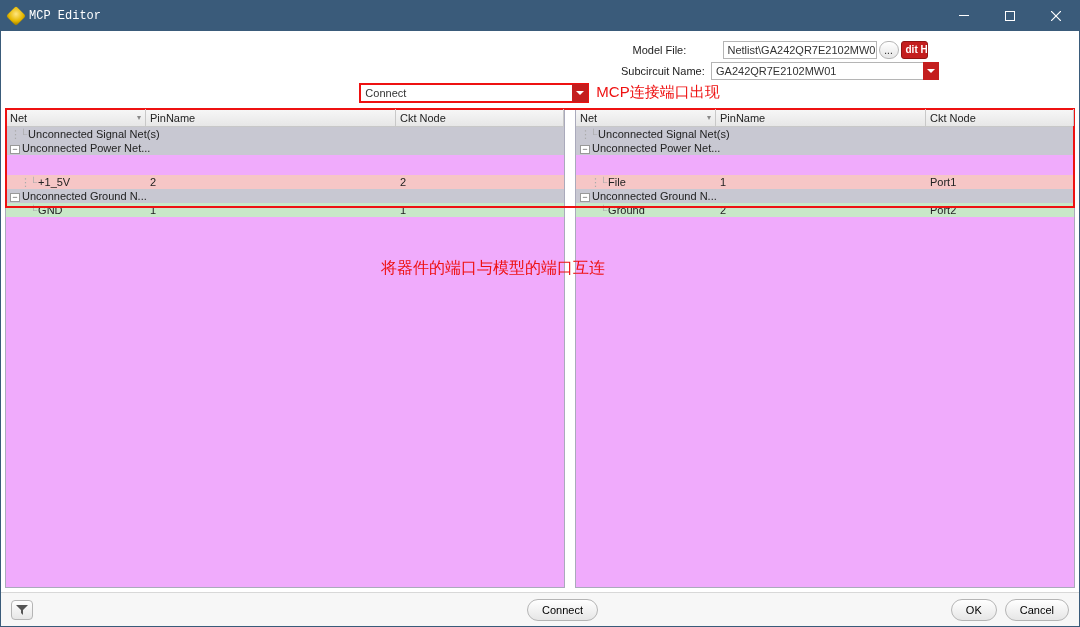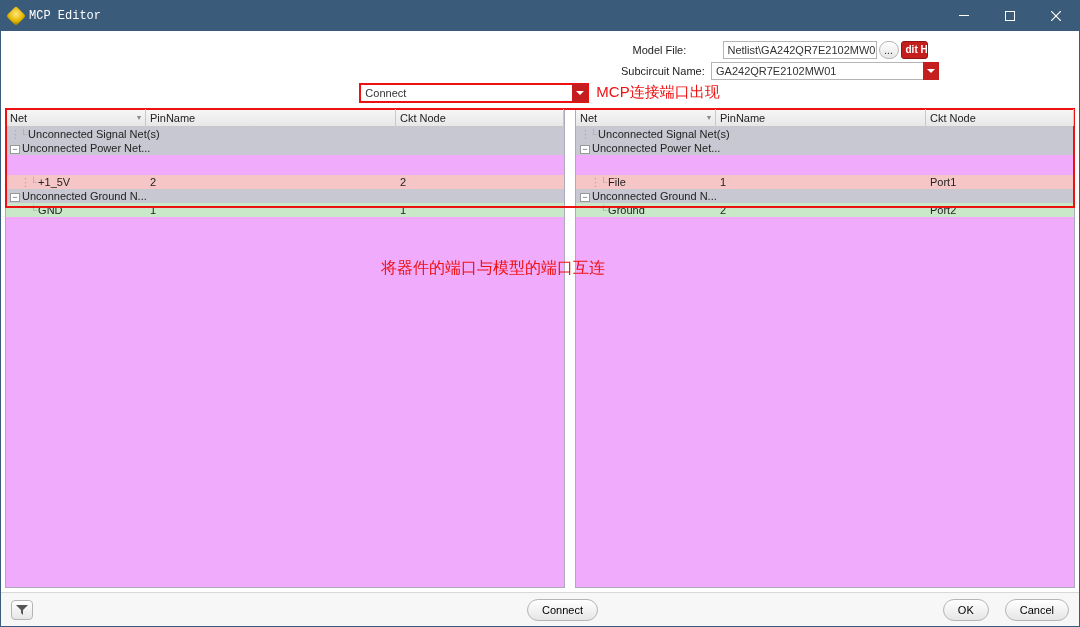--- a/index.html
+++ b/index.html
@@ -50,21 +50,21 @@
   .tree-line { display:inline-block; width:10px; text-align:center; color:#aaa; }
   .tree-elbow { display:inline-block; color:#aaa; font-size:10px; margin-right:1px; }
 
   .annotation { position: absolute; left: 380px; top: 150px; color: #e11; font-size: 16px; pointer-events:none; }
 
   .footer { height: 34px; border-top: 1px solid #d8d8d8; background: #f7f7f7; display:flex; align-items:center; padding: 0 10px; gap: 8px; }
   .filter-btn { width: 22px; height: 20px; border:1px solid #b5b5b5; border-radius:4px; background:linear-gradient(#fff,#e6e6e6); display:flex;align-items:center;justify-content:center; }
   .filter-btn svg { width:12px; height:12px; fill:#555; }
   .footer-spacer { flex: 0 0 478px; }
   .connect-btn, .ok-btn, .cancel-btn { height: 22px; border:1px solid #b5b5b5; border-radius: 11px; background:linear-gradient(#fff,#e6e6e6); font-size:11px; padding: 0 14px; cursor:pointer; }
-  .footer-right { margin-left:auto; display:flex; gap:16px; }
+  .footer-right { margin-left:auto; display:flex; gap:8px; }
 </style>
 </head>
 <body>
 
 <div class="window">
 
   <div class="titlebar">
     <div class="tb-icon"></div>
     <div class="tb-title">MCP Editor</div>
     <div class="tb-spacer"></div>

